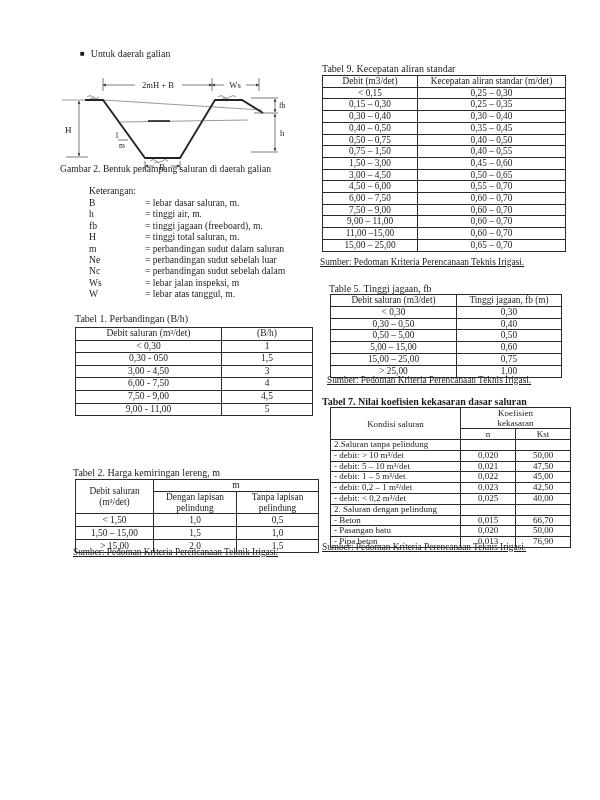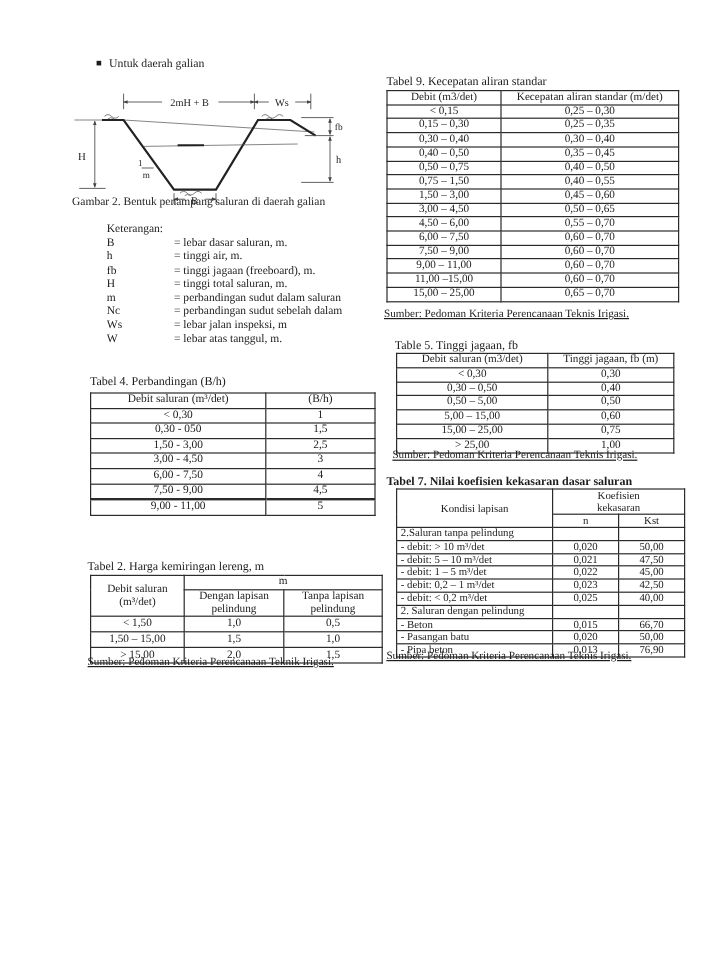--- a/index.html
+++ b/index.html
@@ -164,60 +164,60 @@
         </tr>
         <tr>
           <td>H</td>
           <td>= tinggi total saluran, m.</td>
         </tr>
         <tr>
           <td>m</td>
           <td>= perbandingan sudut dalam saluran</td>
         </tr>
         <tr>
+          <td>Ne</td>
+          <td>= perbandingan sudut sebelah luar</td>
+        </tr>
+        <tr>
           <td>Nc</td>
           <td>= perbandingan sudut sebelah dalam</td>
         </tr>
         <tr>
           <td>Ws</td>
           <td>= lebar jalan inspeksi, m</td>
         </tr>
         <tr>
           <td>W</td>
           <td>= lebar atas tanggul, m.</td>
         </tr>
       </tbody>
   </table>
 </div>
 
-<div class="abs t-title" id="t1-title">Tabel 4.  Perbandingan (B/h)</div>
+<div class="abs t-title" id="t1-title">Tabel 1.  Perbandingan (B/h)</div>
 <div class="abs" id="t1-wrap">
   <table id="t1">
     <colgroup>
         <col class="c1">
         <col class="c2">
       </colgroup>
     <thead>
       <tr>
         <th>Debit saluran (m³/det)</th>
         <th>(B/h)</th>
       </tr>
     </thead>
     <tbody>
         <tr>
           <td>&lt; 0,30</td>
           <td>1</td>
         </tr>
         <tr>
           <td>0,30 - 050</td>
           <td>1,5</td>
-        </tr>
-        <tr>
-          <td>1,50 - 3,00</td>
-          <td>2,5</td>
         </tr>
         <tr>
           <td>3,00 - 4,50</td>
           <td>3</td>
         </tr>
         <tr>
           <td>6,00 - 7,50</td>
           <td>4</td>
         </tr>
         <tr>
@@ -392,21 +392,21 @@
 <div class="abs t-title" id="t7-title">Tabel 7. Nilai koefisien kekasaran dasar saluran</div>
 <div class="abs" id="t7-wrap">
   <table id="t7">
     <colgroup>
         <col class="c1">
         <col class="c2">
         <col class="c3">
       </colgroup>
     <thead>
       <tr>
-        <th rowspan="2">Kondisi lapisan</th>
+        <th rowspan="2">Kondisi saluran</th>
         <th colspan="2"><span class="koef-span">Koefisien kekasaran</span></th>
       </tr>
       <tr>
         <th>n</th>
         <th>Kst</th>
       </tr>
     </thead>
     <tbody>
         <tr>
           <td>2.Saluran tanpa pelindung</td>

